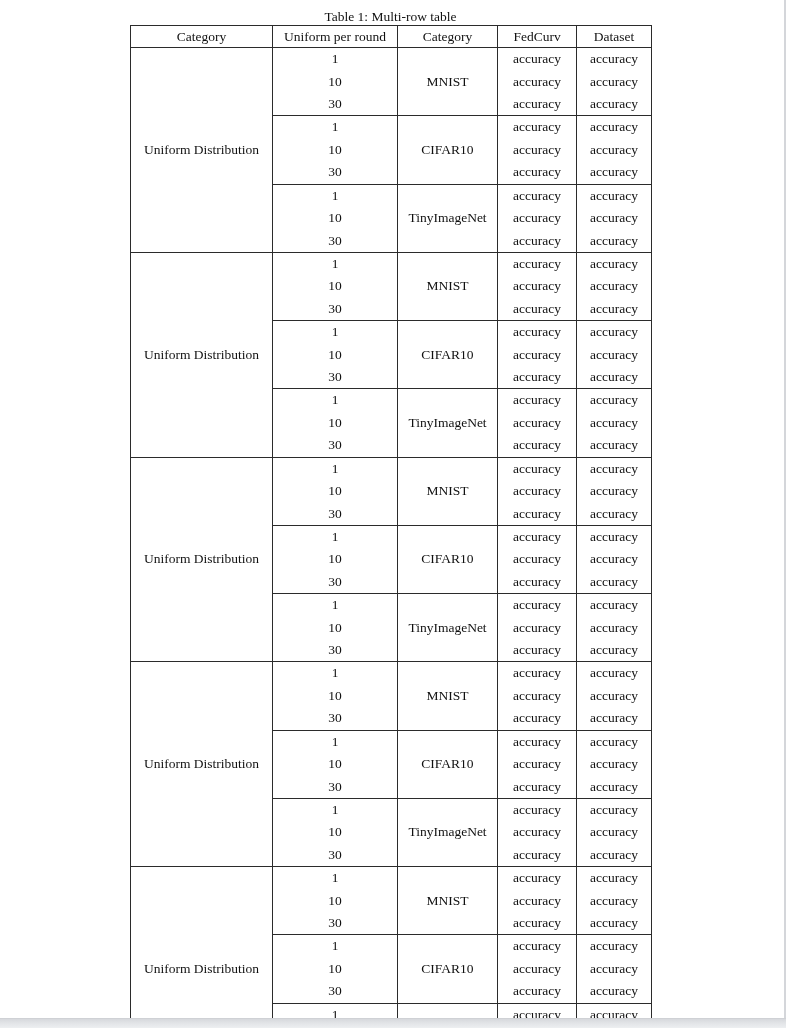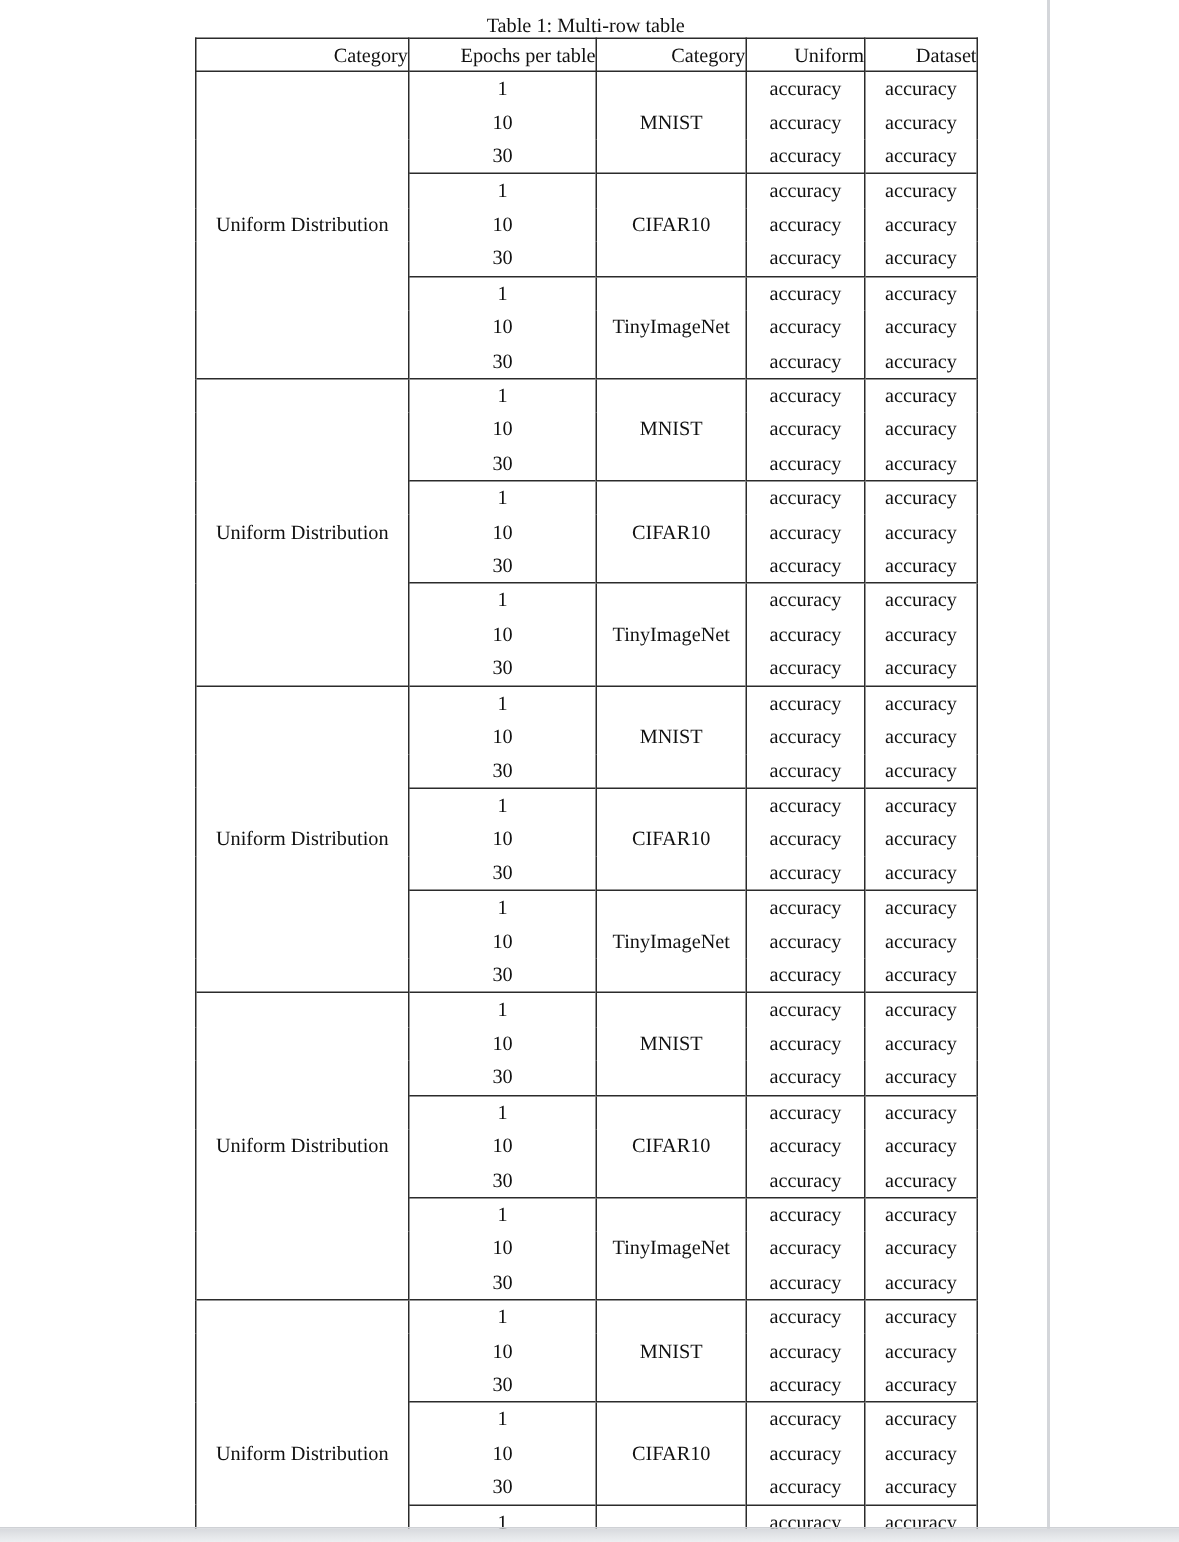--- a/index.html
+++ b/index.html
@@ -4,21 +4,21 @@
 <style>
   * { box-sizing: border-box; }
   html, body {
     margin: 0; padding: 0;
     width: 786px; height: 1028px;
     background: #ffffff;
     overflow: hidden;
     font-family: "Liberation Serif", serif;
     color: #111111;
   }
-  .page { position: absolute; inset: 0; width: 700px; height: 1028px; background: #ffffff; }
+  .page { position: absolute; inset: 0; width: 786px; height: 1028px; background: #ffffff; }
 
   .table-wrap { position: absolute; left: 130px; top: 9px; width: 521px; }
 
   .caption {
     text-align: center;
     font-size: 13.5px;
     line-height: 16px;
     height: 16px;
     white-space: nowrap;
   }
@@ -32,21 +32,21 @@
   th, td {
     font-size: 13.5px;
     font-weight: normal;
     text-align: center;
     vertical-align: middle;
     padding: 0;
     overflow: hidden;
     white-space: nowrap;
   }
   thead tr { height: 22px; }
-  thead th { border: 1px solid #2b2b2b; text-align: right; }
+  thead th { border: 1px solid #2b2b2b; }
   tbody td {
     height: 22.75px;
     border-left: 1px solid #2b2b2b;
     border-right: 1px solid #2b2b2b;
   }
   tbody td.bt { border-top: 1px solid #2b2b2b; }
   
   tbody tr:last-child td { height: 68px; vertical-align: top; line-height: 22.75px; }
 
   .bottom-bar {
@@ -75,23 +75,23 @@
       <colgroup>
         <col style="width:142px">
         <col style="width:125px">
         <col style="width:100px">
         <col style="width:79px">
         <col style="width:75px">
       </colgroup>
       <thead>
         <tr>
           <th>Category</th>
-          <th>Epochs per table</th>
+          <th>Uniform per round</th>
           <th>Category</th>
-          <th>Uniform</th>
+          <th>FedCurv</th>
           <th>Dataset</th>
         </tr>
       </thead>
       <tbody>
           <tr>
             <td class="bt" rowspan="9">Uniform Distribution</td>
             <td class="bt">1</td>
             <td class="bt" rowspan="3">MNIST</td>
             <td class="bt">accuracy</td>
             <td class="bt">accuracy</td>

